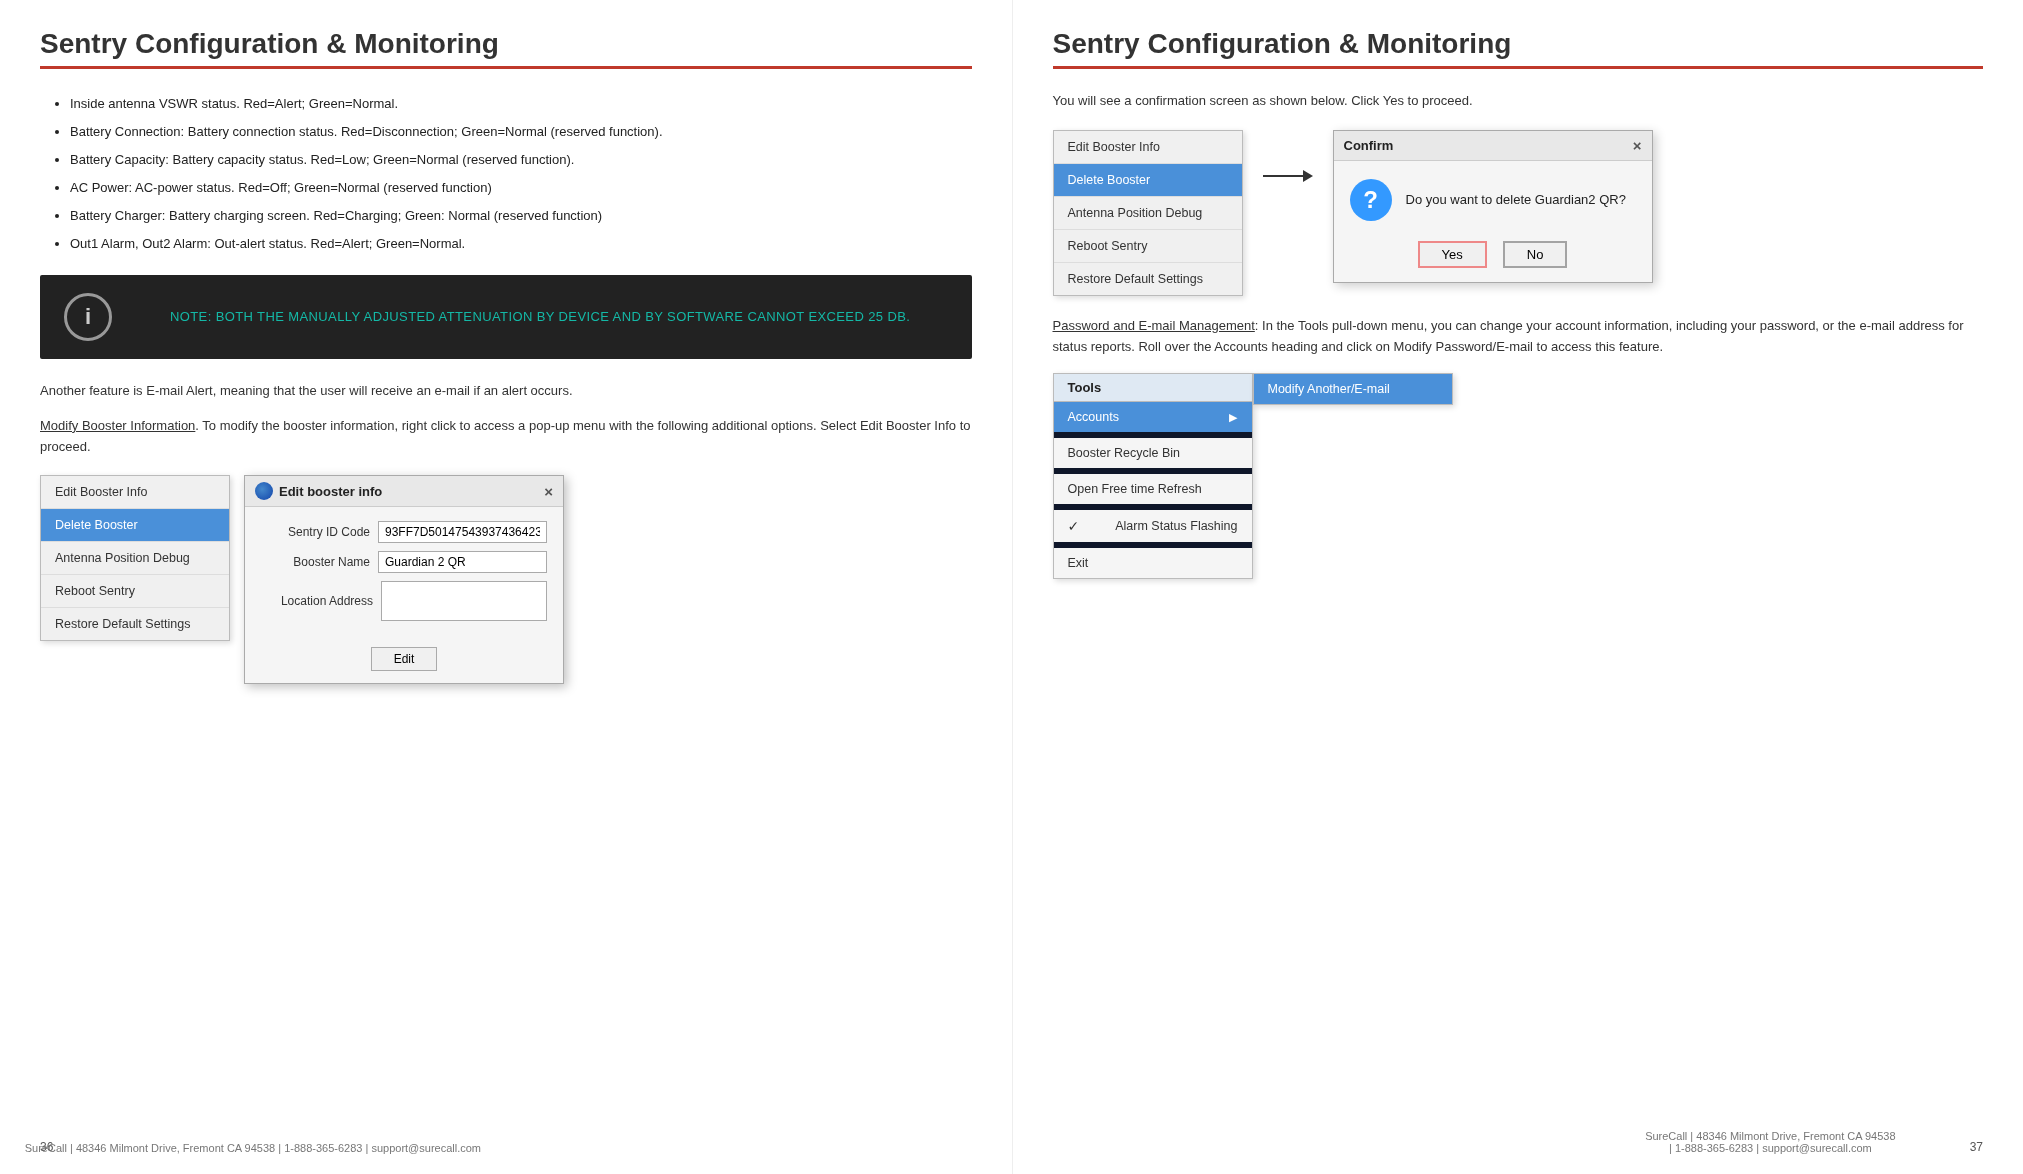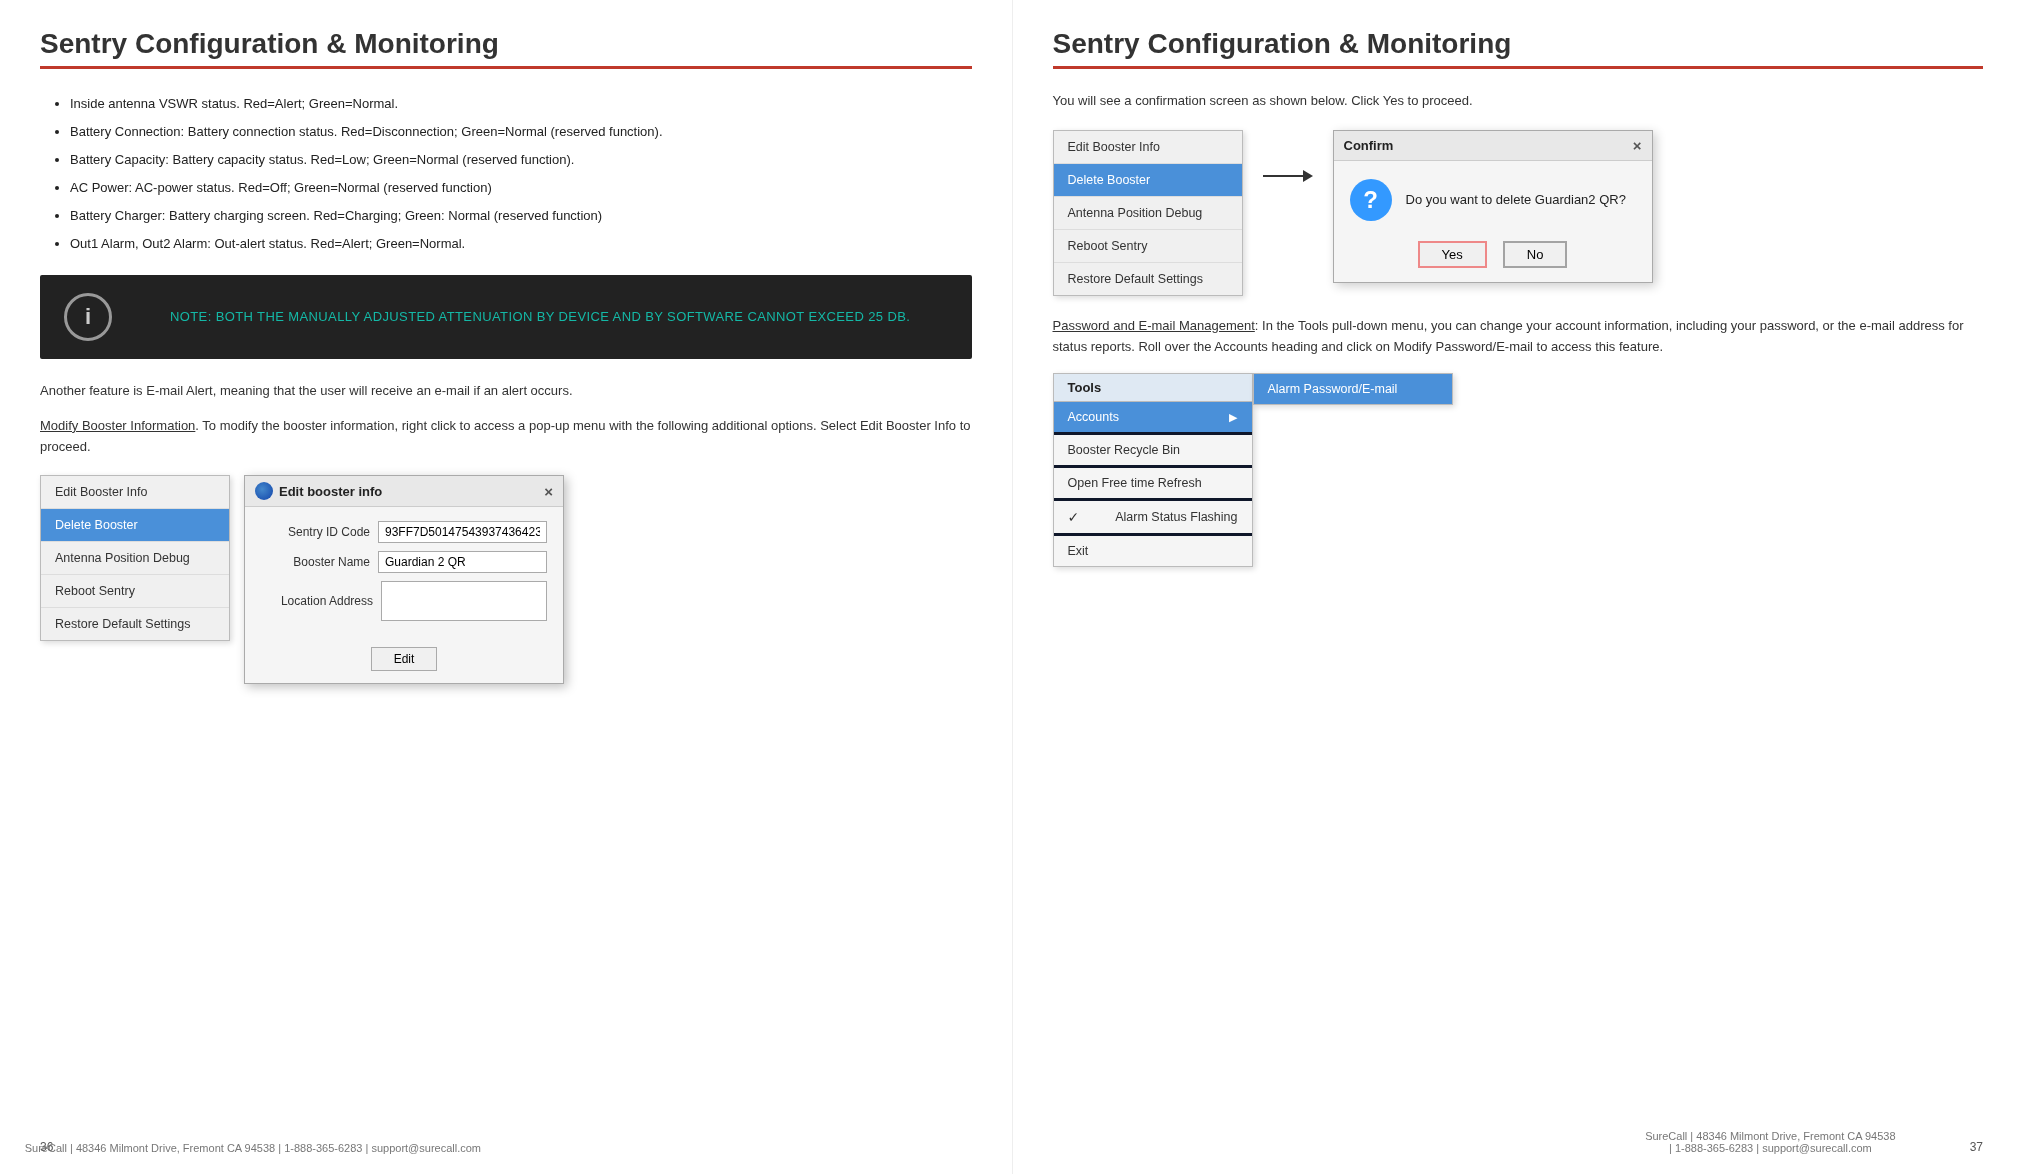--- a/index.html
+++ b/index.html
@@ -287,21 +287,21 @@
       background: #dfe9f3;
       padding: 6px 14px;
       font-size: 13px;
       font-weight: bold;
       border-bottom: 1px solid #bbb;
     }
     .tools-item {
       padding: 8px 14px;
       font-size: 12.5px;
       color: #333;
-      border-bottom: 3px solid #0f172a;
+      border-bottom: 6px solid #0f172a;
       display: flex;
       align-items: center;
       justify-content: space-between;
       cursor: default;
     }
     .tools-item.highlighted {
       background: #4a90d9;
       color: #fff;
     }
     .tools-item:last-child { border-bottom: none; }
@@ -475,21 +475,21 @@
           </div>
           <div class="tools-item">
             <span class="tools-checkmark">✓</span>
             <span>Alarm Status Flashing</span>
           </div>
           <div class="tools-item">
             <span>Exit</span>
           </div>
         </div>
         <div class="submenu-panel">
-          <div class="submenu-item highlighted">Alarm Password/E-mail</div>
+          <div class="submenu-item highlighted">Modify Another/E-mail</div>
         </div>
       </div>
     </div>
 
     <div class="page-number page-number-right">37</div>
     <div class="footer-center" style="left:75%;transform:translateX(-50%);">SureCall  |  48346 Milmont Drive, Fremont CA 94538  |  1-888-365-6283  |  support@surecall.com</div>
   </div>
 </div>
 
 </body></html>

